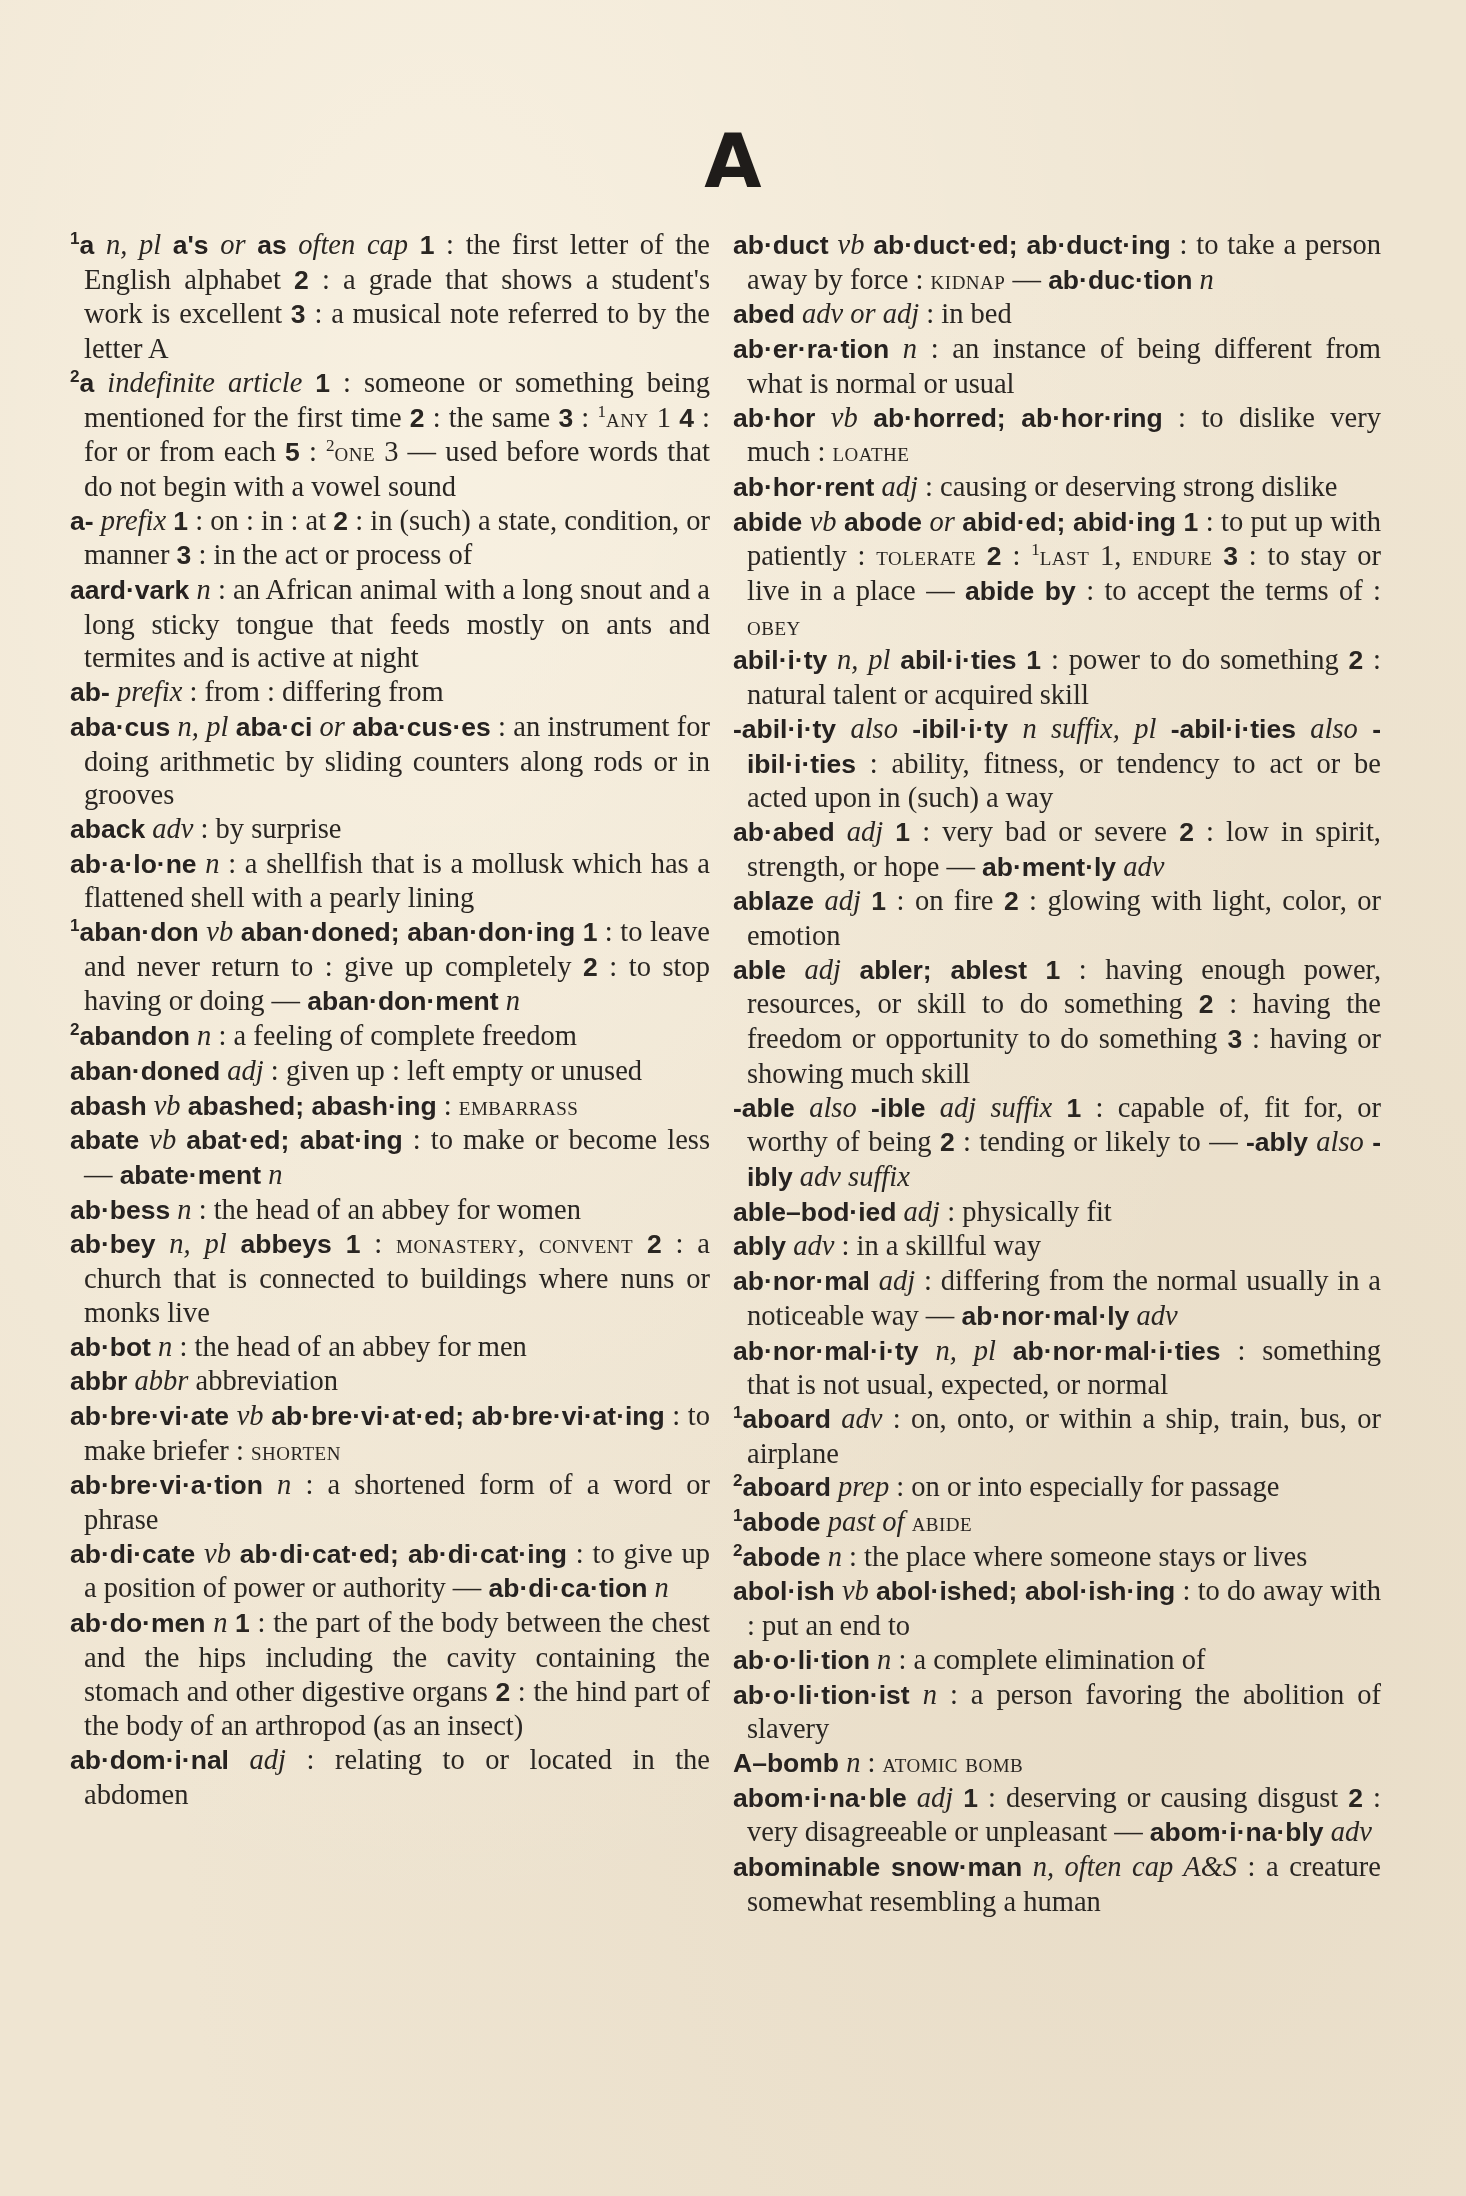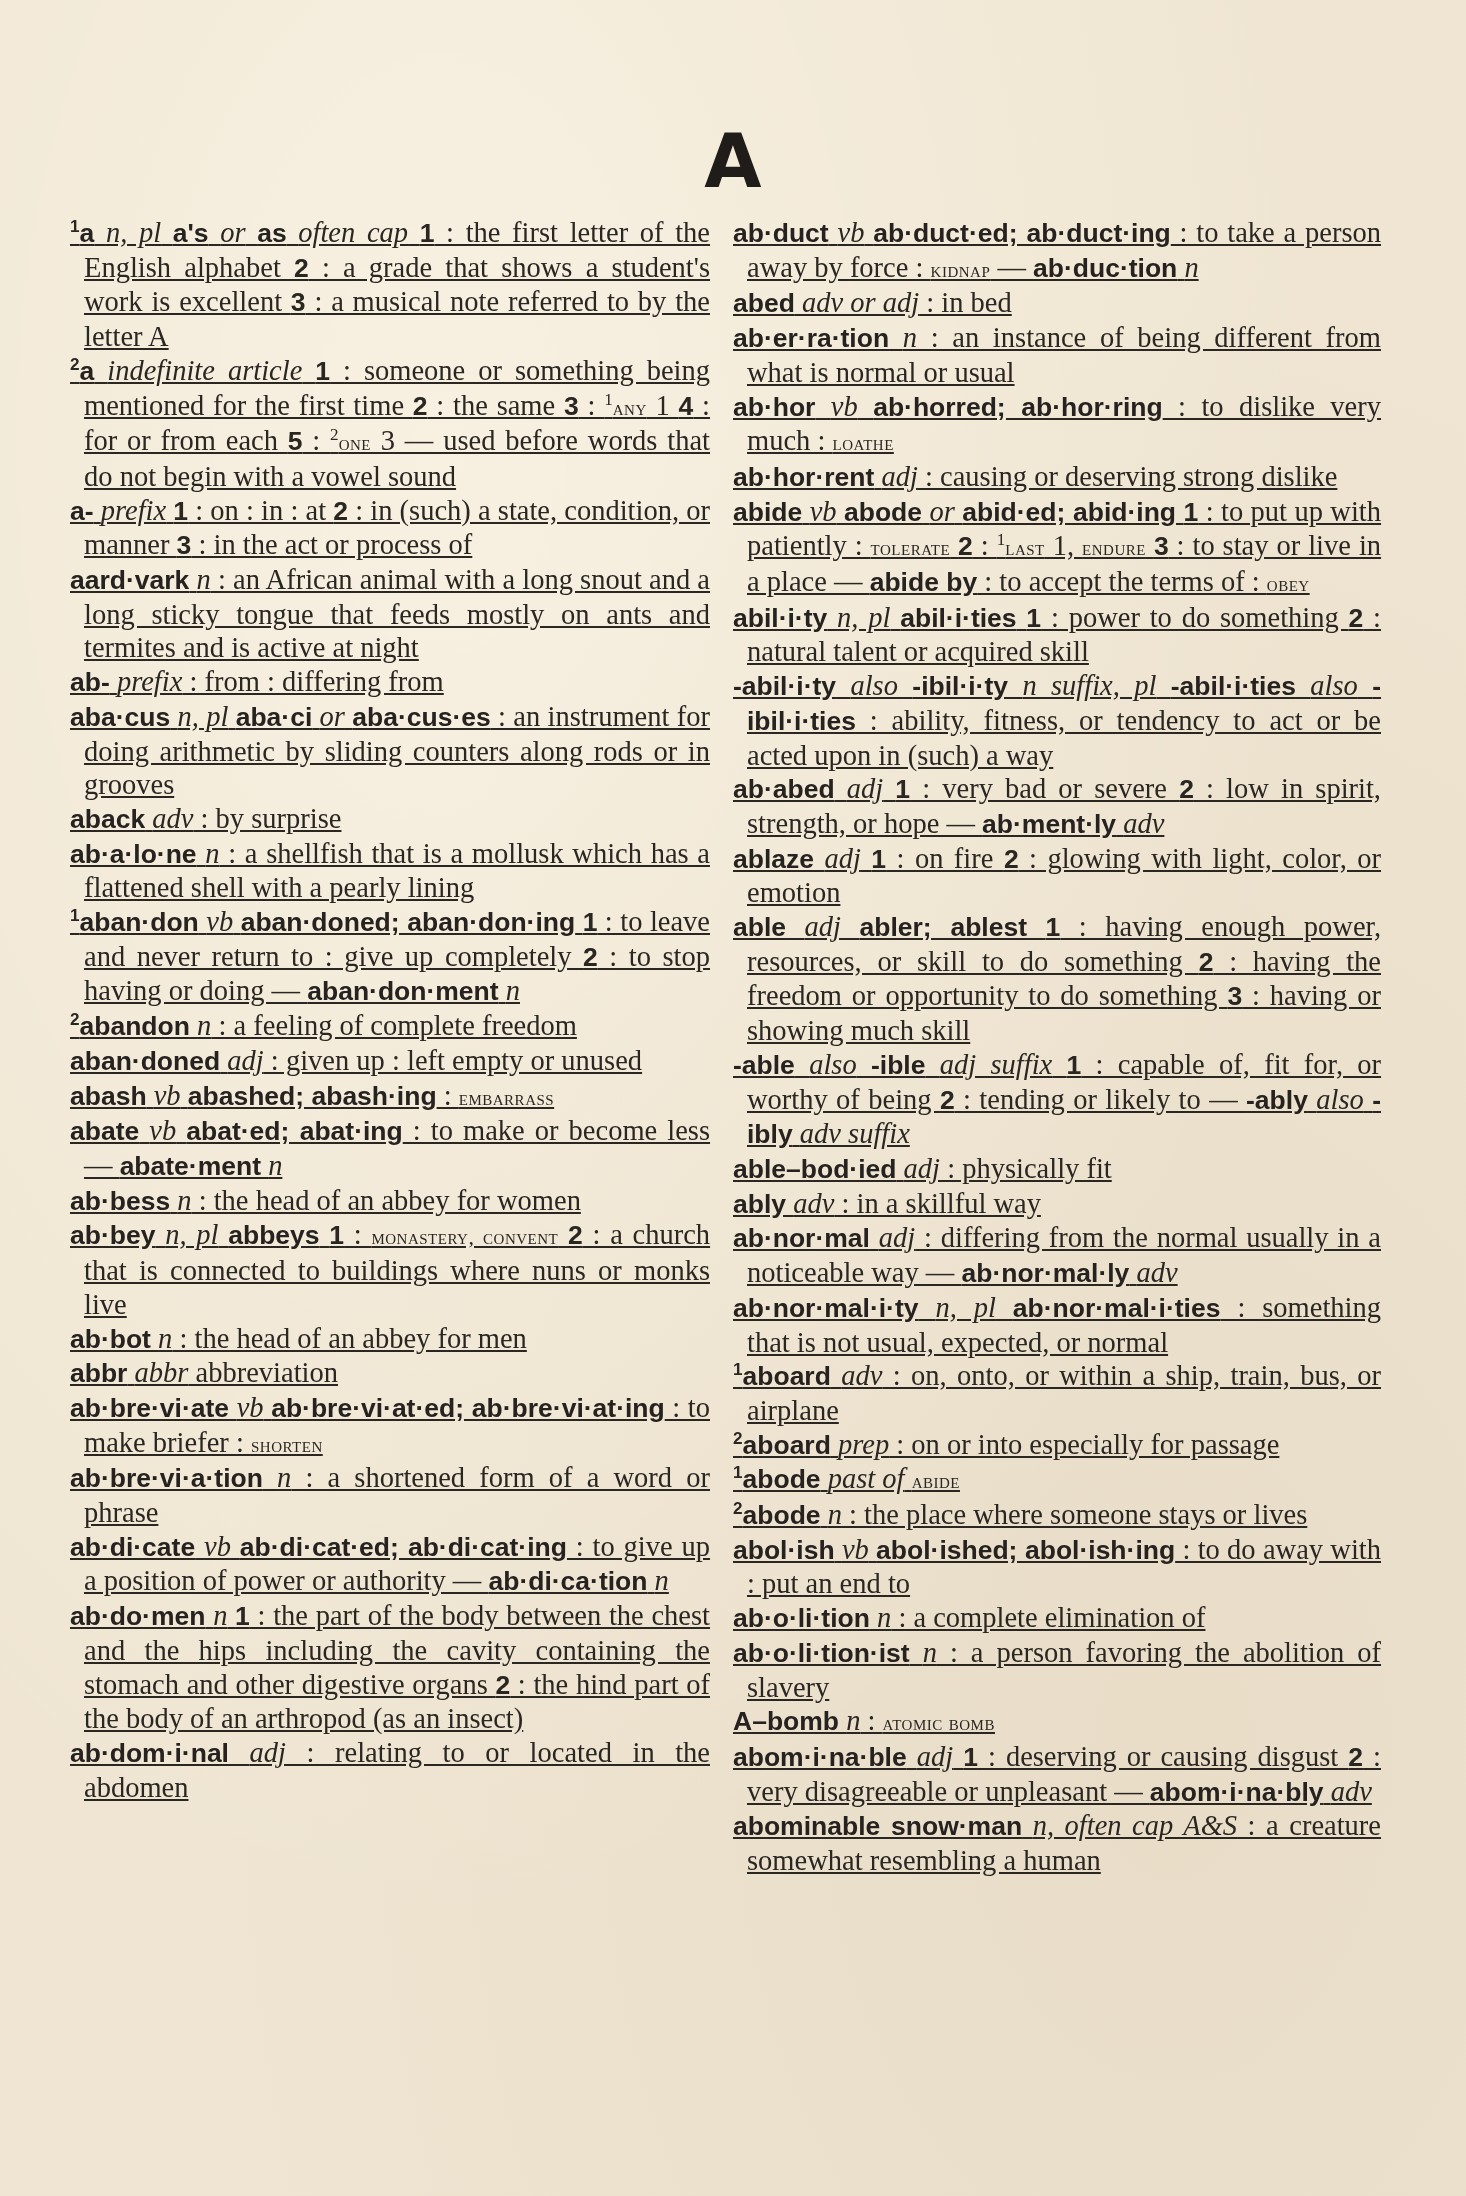--- a/index.html
+++ b/index.html
@@ -11,35 +11,34 @@
       radial-gradient(ellipse at 80% 80%, rgba(220,205,180,0.35), rgba(0,0,0,0) 60%);
     color:#2a2622;
     position:relative;
   }
   .page-letter {
     position:absolute; left:0; right:0; top:118px; text-align:center;
     font-family:"DejaVu Sans", "Liberation Sans", sans-serif;
     font-weight:bold; font-size:74px; color:#1f1c1a; letter-spacing:0;
   }
   .column {
-    position:absolute; top:216px;
+    position:absolute; top:228px;
     font-family:"Liberation Serif", serif;
     font-size:28.5px; line-height:33.7px;
     text-align:justify;
-    text-decoration:underline;
   }
   .col-left  { left:70px;  width:640px; }
   .col-right { left:733px; width:648px; }
   .entry {
     padding-left:14px; text-indent:-14px; margin:0;
   }
   .hw { font-family:"Liberation Sans", sans-serif; font-weight:bold; font-size:26.5px; color:#262220; }
   .num { font-family:"Liberation Sans", sans-serif; font-weight:bold; font-size:26.5px; }
   .it { font-style:italic; }
-  .sc { font-variant:small-caps; text-transform:lowercase; font-size:22px; letter-spacing:0.5px; }
+  .sc { font-variant:small-caps; text-transform:lowercase; font-size:27px; letter-spacing:0.5px; }
   .sup { font-size:60%; vertical-align:super; line-height:0; font-family:"Liberation Sans", sans-serif; font-weight:bold; }
   .supr { font-size:60%; vertical-align:super; line-height:0; }
   .rm { }
 </style>
 </head>
 <body>
 
 <div class="page-letter">A</div>
 
 <div class="column col-left">

